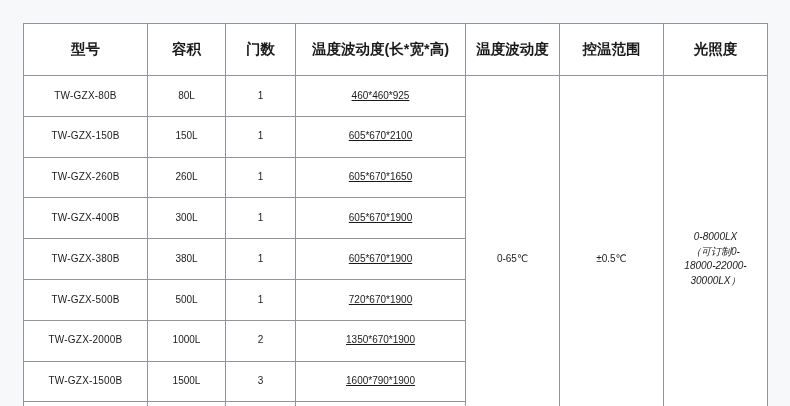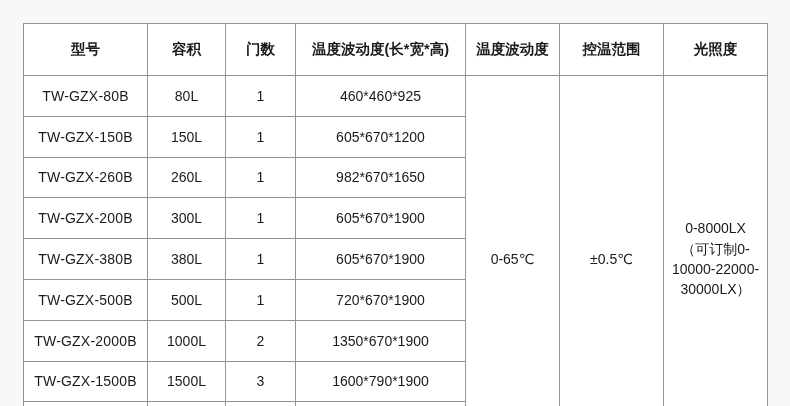--- a/index.html
+++ b/index.html
@@ -29,21 +29,21 @@
     border-collapse: collapse;
     background: #ffffff;
     table-layout: fixed;
   }
   table.spec th,
   table.spec td {
     border: 1px solid #8f959b;
     text-align: center;
     vertical-align: middle;
     color: #1a1a1a;
-    font-size: 14px;
+    font-size: 10px;
     line-height: 1.45;
     padding: 2px 3px;
   }
   table.spec thead th {
     height: 47px;
     font-weight: bold;
     font-size: 14.5px;
     background: #ffffff;
   }
   table.spec tbody td {
@@ -52,32 +52,34 @@
   }
   td.model {
     font-size: 12.5px;
     letter-spacing: 0.2px;
   }
   td.vol, td.doors {
     font-size: 12.5px;
   }
   td.dims {
     font-size: 12.5px;
+    text-decoration: underline;
   }
   td.merged {
     font-size: 14px;
     font-weight: normal;
   }
   td.lux {
     font-size: 12.5px;
     line-height: 1.55;
     padding: 4px 6px;
   }
   .lux-line {
     display: block;
+    font-style: italic;
   }
   col.c-model { width: 124px; }
   col.c-vol   { width: 78px; }
   col.c-door  { width: 70px; }
   col.c-dims  { width: 170px; }
   col.c-temp  { width: 94px; }
   col.c-fluc  { width: 104px; }
   col.c-lux   { width: 104px; }
 </style>
 </head>
@@ -109,38 +111,38 @@
       <tr>
         <td class="model">TW-GZX-80B</td>
         <td class="vol">80L</td>
         <td class="doors">1</td>
         <td class="dims">460*460*925</td>
         <td class="merged" rowspan="9">0-65℃</td>
         <td class="merged" rowspan="9">±0.5℃</td>
         <td class="lux" rowspan="9">
           <span class="lux-line">0-8000LX</span>
           <span class="lux-line">（可订制0-</span>
-          <span class="lux-line">10000-22000-</span>
+          <span class="lux-line">18000-22000-</span>
           <span class="lux-line">30000LX）</span>
         </td>
       </tr>
       <tr>
         <td class="model">TW-GZX-150B</td>
         <td class="vol">150L</td>
         <td class="doors">1</td>
-        <td class="dims">605*670*1200</td>
+        <td class="dims">605*670*2100</td>
       </tr>
       <tr>
         <td class="model">TW-GZX-260B</td>
         <td class="vol">260L</td>
         <td class="doors">1</td>
-        <td class="dims">982*670*1650</td>
+        <td class="dims">605*670*1650</td>
       </tr>
       <tr>
-        <td class="model">TW-GZX-200B</td>
+        <td class="model">TW-GZX-400B</td>
         <td class="vol">300L</td>
         <td class="doors">1</td>
         <td class="dims">605*670*1900</td>
       </tr>
       <tr>
         <td class="model">TW-GZX-380B</td>
         <td class="vol">380L</td>
         <td class="doors">1</td>
         <td class="dims">605*670*1900</td>
       </tr>

